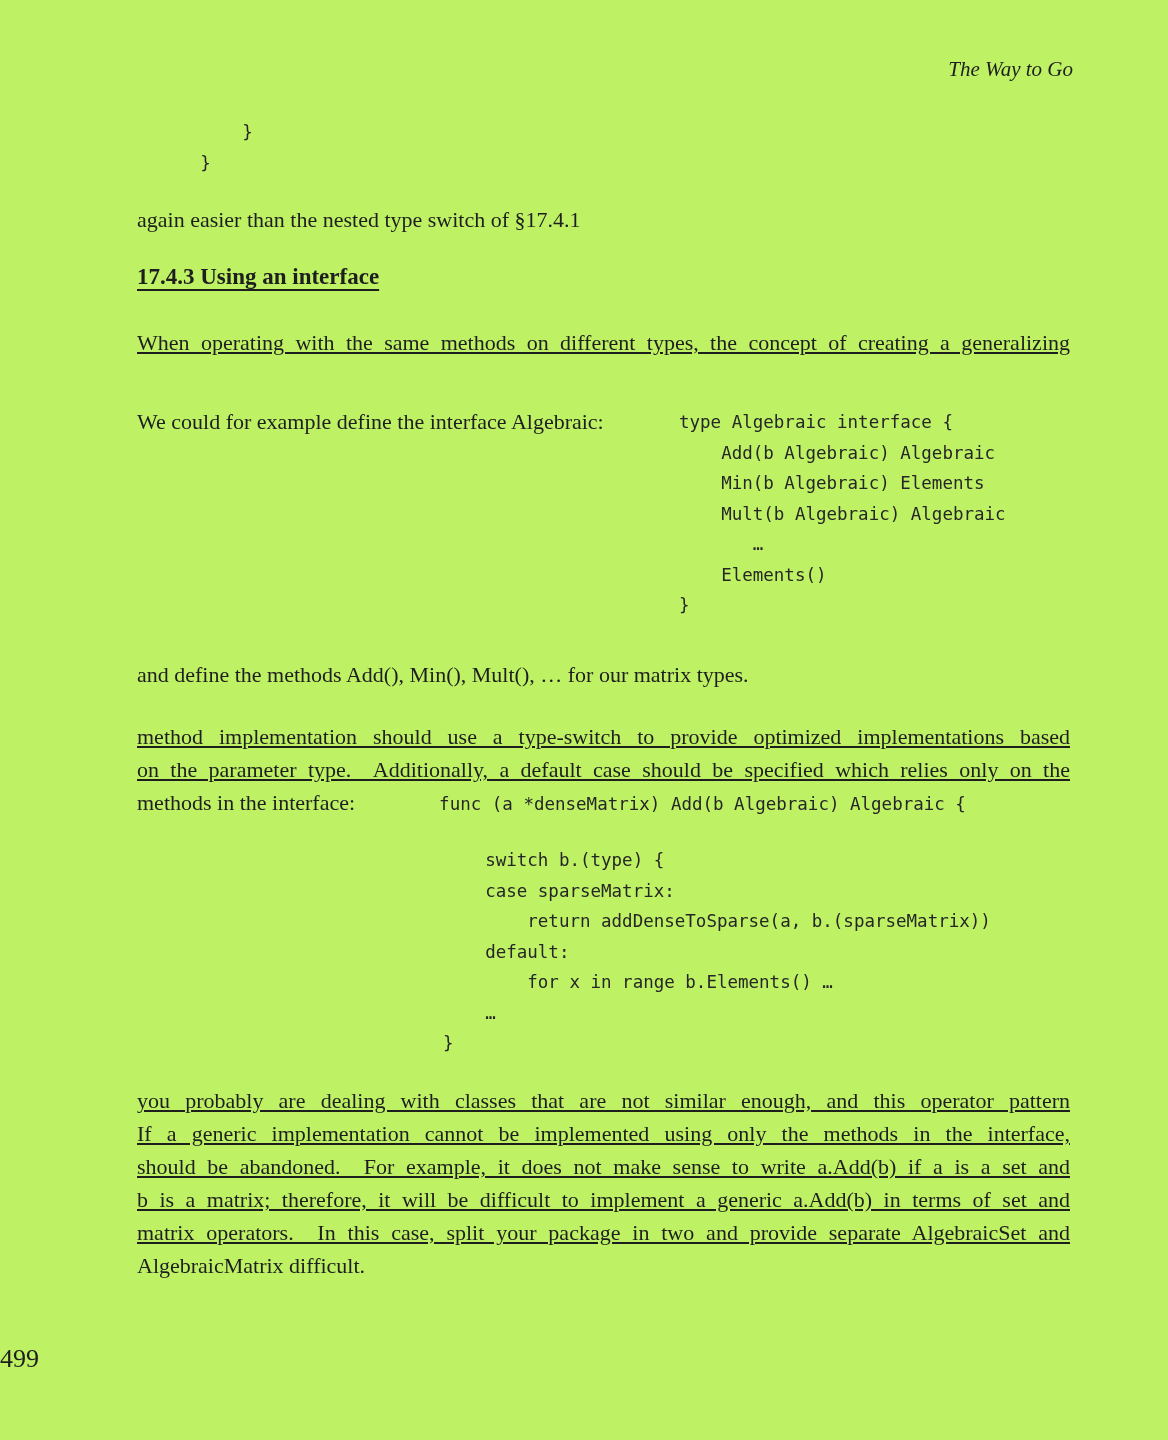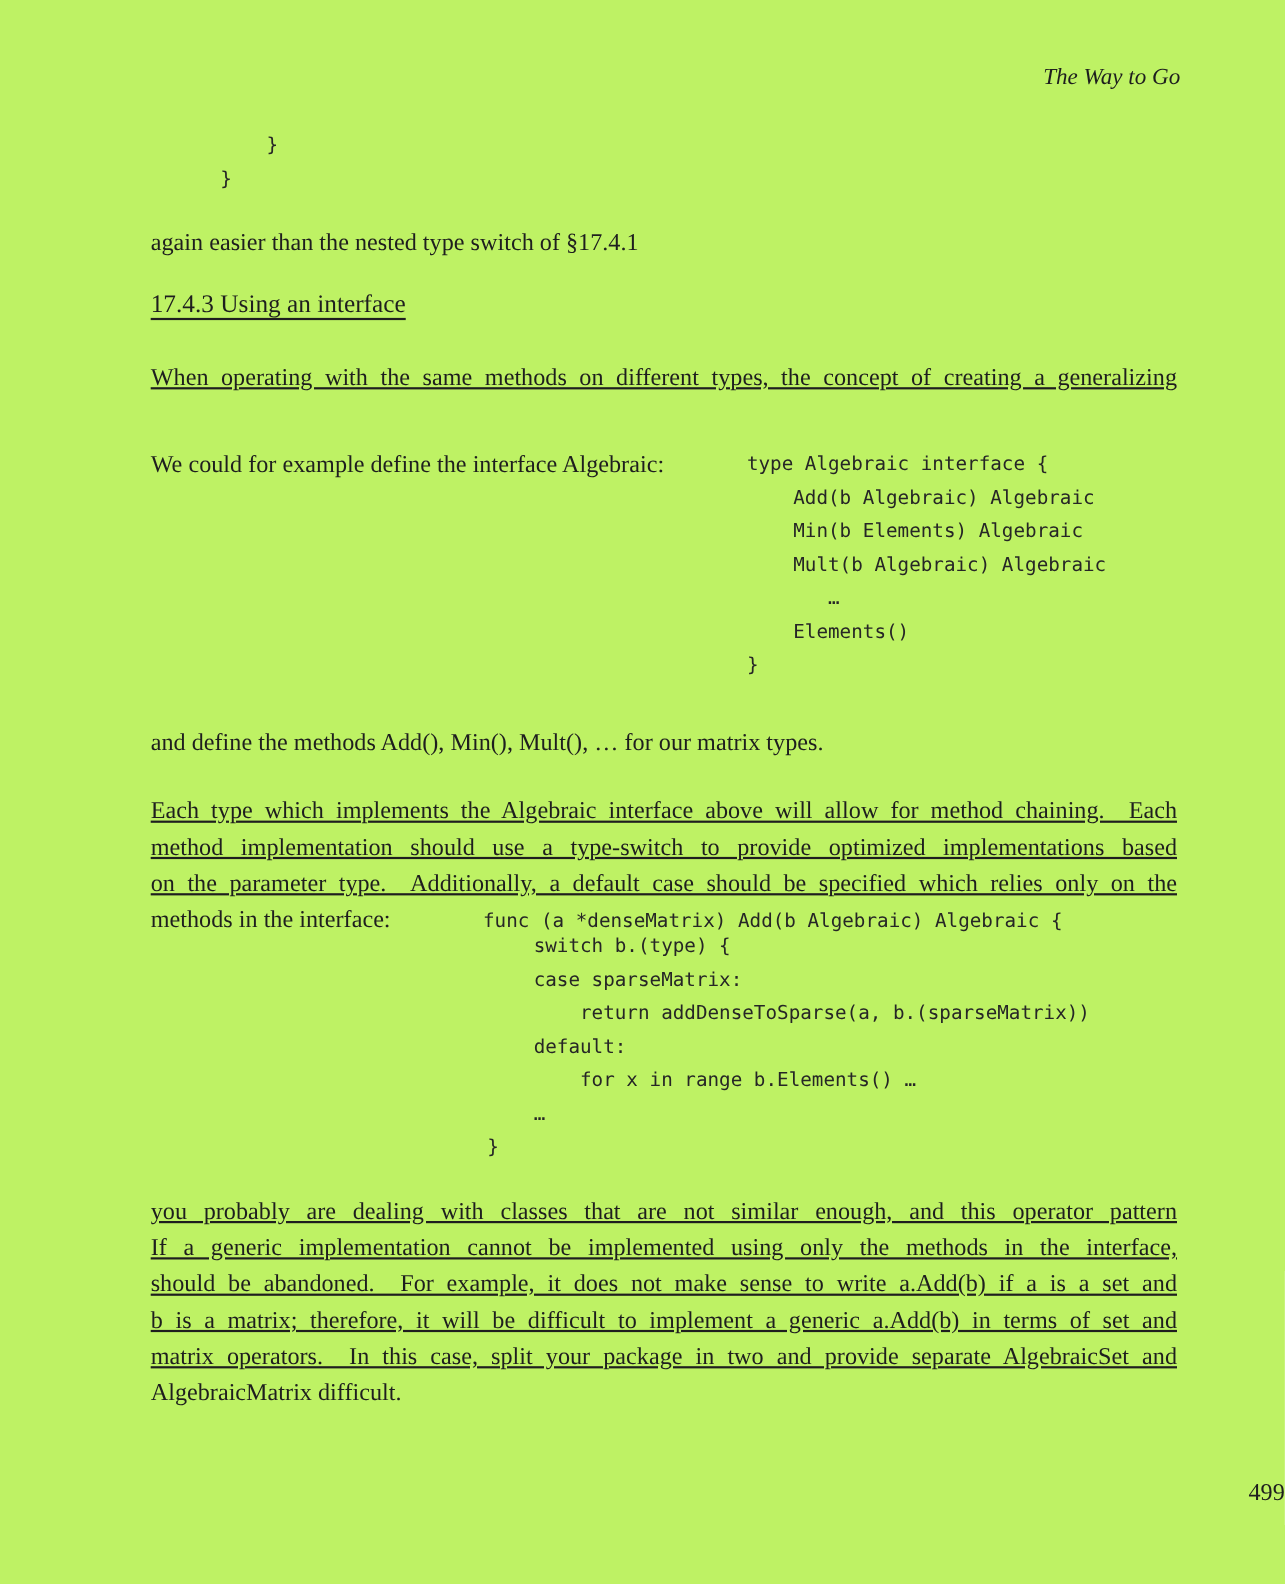--- a/index.html
+++ b/index.html
@@ -30,21 +30,21 @@
   .ln { white-space: pre-wrap; }
   .ln-j {
     white-space: pre-wrap;
     text-align: justify;
     text-align-last: justify;
     text-decoration: underline;
   }
   .section-heading {
     left: 137px; top: 261px;
     font-size: 23px;
-    font-weight: normal;
+    font-weight: bold;
     margin: 0;
     line-height: 32px;
     text-decoration: underline;
     text-decoration-thickness: 2px;
     text-underline-offset: 5px;
   }
   pre.code {
     margin: 0;
     font-family: "DejaVu Sans Mono", "Liberation Mono", monospace;
     font-size: 17.5px;
@@ -54,22 +54,22 @@
   }
   .code-top { left: 137px; top: 117px; }
   .we-could-block { left: 137px; top: 405px; width: 933px; height: 240px; }
   .interface-code { position: absolute; left: 542px; top: 2px; }
   .func-line { display: flex; align-items: baseline; gap: 34px; }
   .func-line pre.code { margin-left: 50px; display: inline-block; }
   .func-body-code { left: 443px; top: 845px; }
   .page-number {
     left: 0; top: 1344px;
     width: 1168px;
-    text-align: right;
-    font-size: 22px;
+    text-align: left;
+    font-size: 26px;
   }
 </style>
 </head>
 <body>
 
 <div class="page">
 
   <div class="abs running-header">The Way to Go</div>
 
   <pre class="abs code code-top">          }
@@ -80,31 +80,30 @@
   <h2 class="abs section-heading">17.4.3 Using an interface</h2>
 
   <div class="abs body-text" style="top:326px">
     <div class="ln-j">When operating with the same methods on different types, the concept of creating a generalizing</div>
   </div>
 
   <div class="abs body-text we-could-block">
     <span class="ln">We could for example define the interface Algebraic:</span>
     <pre class="code interface-code">type Algebraic interface {
     Add(b Algebraic) Algebraic
-    Min(b Elements) Algebraic
+    Min(b Algebraic) Elements
     Mult(b Algebraic) Algebraic
        …
     Elements()
 }</pre>
   </div>
 
   <div class="abs body-text" style="top:658px">and define the methods Add(), Min(), Mult(), … for our matrix types.</div>
 
   <div class="abs body-text" style="top:720px">
-    <div class="ln-j">Each type which implements the Algebraic interface above will allow for method chaining.  Each</div>
     <div class="ln-j">method implementation should use a type-switch to provide optimized implementations based</div>
     <div class="ln-j">on the parameter type.  Additionally, a default case should be specified which relies only on the</div>
     <div class="func-line">
       <span class="ln">methods in the interface:</span>
       <pre class="code">func (a *denseMatrix) Add(b Algebraic) Algebraic {</pre>
     </div>
   </div>
 
   <pre class="abs code func-body-code">    switch b.(type) {
     case sparseMatrix:

